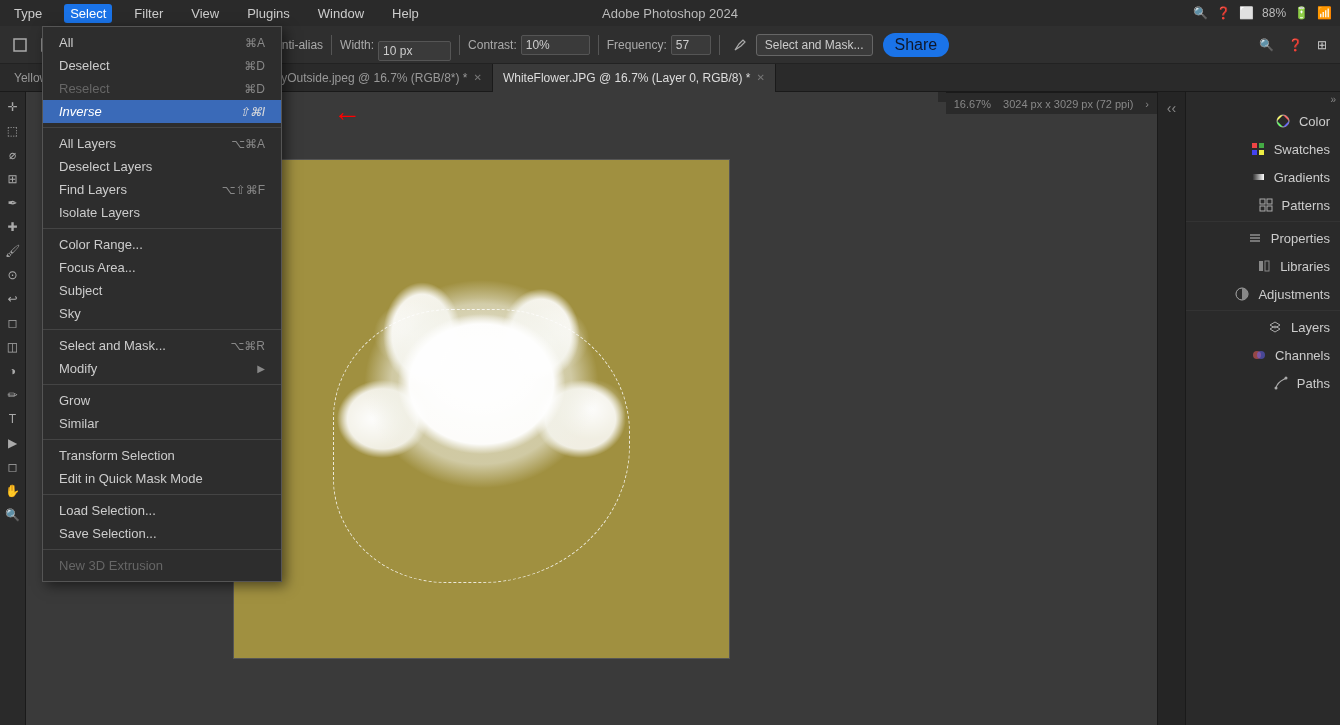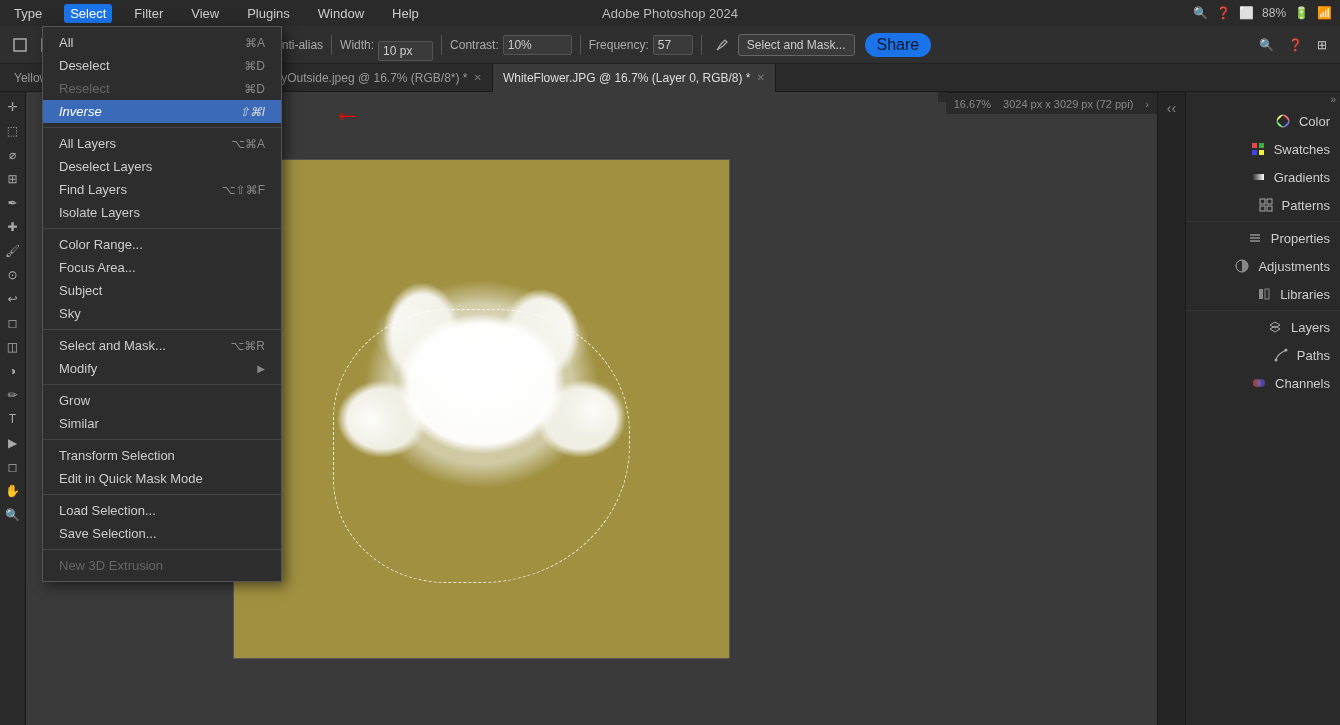--- a/index.html
+++ b/index.html
@@ -190,21 +190,21 @@
       </svg>
   </div>
   <div class="toolbar-sep"></div>
   <span class="toolbar-label">Feather:</span>
   <input class="toolbar-input" style="width: 55px;" value="0 px">
   <div class="toolbar-sep"></div>
   <input type="checkbox" class="toolbar-checkbox" checked="" style="">
   <span class="toolbar-label">Anti-alias</span>
   <div class="toolbar-sep"></div>
   <span class="toolbar-label">Width:</span>
-  <input class="toolbar-input" style="width: 55px; margin-top: 13px;" value="10 px">
+  <input class="toolbar-input" style="width: 73px; margin-top: 13px;" value="10 px">
   <div class="toolbar-sep"></div>
   <span class="toolbar-label">Contrast:</span>
   <input class="toolbar-input" style="width: 69px;" value="10%">
   <div class="toolbar-sep"></div>
   <span class="toolbar-label">Frequency:</span>
   <input class="toolbar-input" style="width: 40px;" value="57">
   <div class="toolbar-sep"></div>
   <div class="toolbar-item">
     <svg width="14" height="14" viewBox="0 0 14 14">
         <path d="M2 12 L6 6 L10 2 L12 4 L8 8 L2 12Z" fill="none" stroke="#aaa" stroke-width="1.2"></path>
@@ -362,69 +362,69 @@
           <line x1="2" y1="7" x2="12" y2="7" stroke="#aaa" stroke-width="1.2"></line>
           <line x1="2" y1="10" x2="12" y2="10" stroke="#aaa" stroke-width="1.2"></line>
         </svg>
       </div>
       <span>Properties</span>
     </div>
 
     <div class="panel-item">
       <div class="panel-icon">
         <svg width="14" height="14" viewBox="0 0 14 14">
+          <rect x="2" y="2" width="4" height="10" fill="#888"></rect>
+          <rect x="8" y="2" width="4" height="10" fill="none" stroke="#888" stroke-width="1"></rect>
+        </svg>
+      </div>
+      <span>Libraries</span>
+    </div>
+
+    <div class="panel-item">
+      <div class="panel-icon">
+        <svg width="14" height="14" viewBox="0 0 14 14">
           <circle cx="7" cy="7" r="6" fill="none" stroke="#aaa" stroke-width="1"></circle>
           <path d="M7,1 A6,6 0 0,1 7,13" fill="#888"></path>
         </svg>
       </div>
       <span>Adjustments</span>
     </div>
 
-    <div class="panel-item">
-      <div class="panel-icon">
-        <svg width="14" height="14" viewBox="0 0 14 14">
-          <rect x="2" y="2" width="4" height="10" fill="#888"></rect>
-          <rect x="8" y="2" width="4" height="10" fill="none" stroke="#888" stroke-width="1"></rect>
-        </svg>
-      </div>
-      <span>Libraries</span>
-    </div>
-
     <div class="panel-divider"></div>
 
     <div class="panel-item">
       <div class="panel-icon">
         <svg width="14" height="14" viewBox="0 0 14 14">
           <polygon points="7,2 12,5 7,8 2,5" fill="none" stroke="#aaa" stroke-width="1"></polygon>
           <polygon points="7,6 12,9 7,12 2,9" fill="none" stroke="#aaa" stroke-width="1"></polygon>
         </svg>
       </div>
       <span>Layers</span>
+    </div>
+
+    <div class="panel-item">
+      <div class="panel-icon">
+        <svg width="14" height="14" viewBox="0 0 14 14">
+          <circle cx="5" cy="7" r="4" fill="rgba(255,100,100,0.5)" stroke="none"></circle>
+          <circle cx="9" cy="7" r="4" fill="rgba(100,100,255,0.5)" stroke="none"></circle>
+        </svg>
+      </div>
+      <span>Channels</span>
     </div>
 
     <div class="panel-item">
       <div class="panel-icon">
         <svg width="14" height="14" viewBox="0 0 14 14">
           <path d="M2,12 C4,4 10,4 12,2" fill="none" stroke="#aaa" stroke-width="1.2"></path>
           <circle cx="2" cy="12" r="1.5" fill="#aaa"></circle>
           <circle cx="12" cy="2" r="1.5" fill="#aaa"></circle>
         </svg>
       </div>
       <span>Paths</span>
     </div>
-
-    <div class="panel-item">
-      <div class="panel-icon">
-        <svg width="14" height="14" viewBox="0 0 14 14">
-          <circle cx="5" cy="7" r="4" fill="rgba(255,100,100,0.5)" stroke="none"></circle>
-          <circle cx="9" cy="7" r="4" fill="rgba(100,100,255,0.5)" stroke="none"></circle>
-        </svg>
-      </div>
-      <span>Channels</span>
-    </div>
   </div>
 </div>
 
 <div class="dropdown-menu">
 
   <div class="menu-item">
     <span>All</span>
     <span class="shortcut">⌘A</span>
   </div>
 

